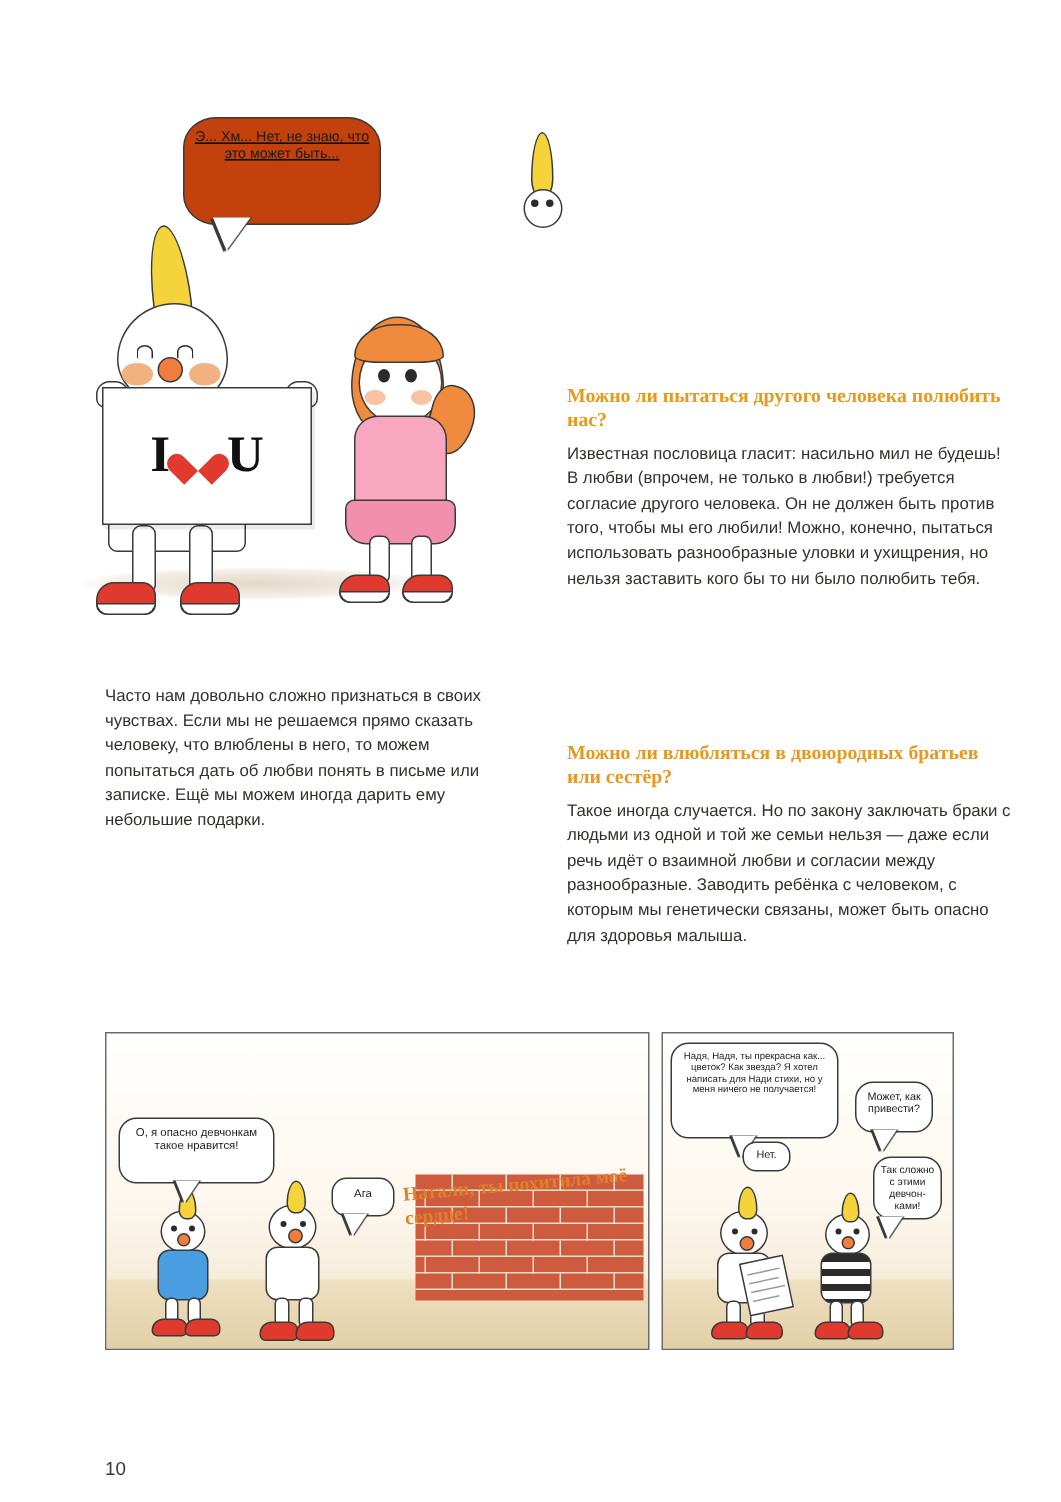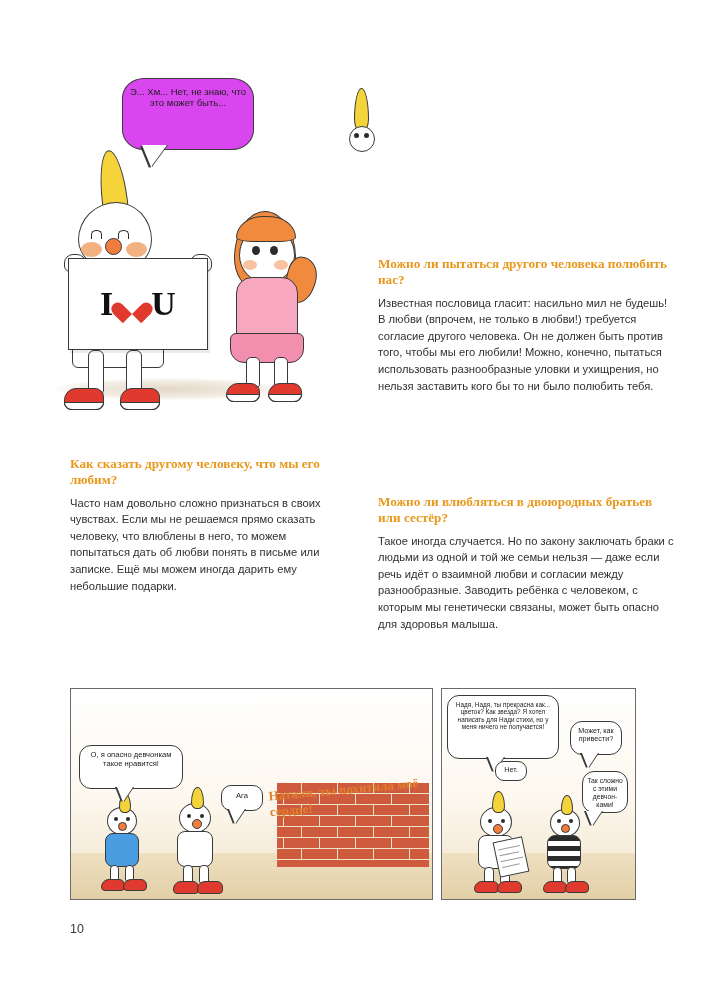--- a/index.html
+++ b/index.html
@@ -29,23 +29,24 @@
   .floor-shadow {
     position: absolute;
     left: 55px; top: 378px;
     width: 230px; height: 22px;
     background: radial-gradient(ellipse at center, rgba(226,214,196,0.95) 0%, rgba(235,226,212,0.6) 55%, rgba(255,255,255,0) 72%);
   }
 
   
   .bubble {
     position: absolute;
-    background: #d946ef;
+    background: #c2410c;
     border: 1.6px solid #3a3a3a;
     border-radius: 16px;
+    text-decoration: underline;
   }
   .bubble .btxt {
     font-family: "Liberation Sans", sans-serif;
     color: #1c1c1c;
     line-height: 1.18;
     text-align: center;
     display: block;
   }
   .bubble-main {
     left: 122px; top: 78px;
@@ -374,21 +375,21 @@
 
   
   .paper {
     position: absolute; background: #fff; border: 1.2px solid #3a3a3a;
     transform: rotate(-12deg);
   }
   .paper .ln { position: absolute; left: 3px; height: 1px; background: #9a9a9a; }
 
   
   .page-no {
-    position: absolute; left: 70px; top: 922px;
+    position: absolute; left: 70px; top: 972px;
     font-family: "Liberation Sans", sans-serif;
     font-size: 12.5px; color: #3a3a3a;
   }
 </style>
 </head>
 <body>
 
 <div class="page">
 
   <div class="top-illus">
@@ -464,21 +465,20 @@
     <h2 class="q">Можно ли пытаться другого человека полюбить нас?</h2>
     <p class="body">Известная пословица гласит: насильно мил не будешь! В любви (впрочем, не только в любви!) требуется согласие другого человека. Он не должен быть против того, чтобы мы его любили! Можно, конечно, пытаться использовать разнообразные уловки и ухищрения, но нельзя заставить кого бы то ни было полюбить тебя.</p>
   </div>
 
   <div class="col-right sec2">
     <h2 class="q">Можно ли влюбляться в двоюродных братьев или сестёр?</h2>
     <p class="body">Такое иногда случается. Но по закону заключать браки с людьми из одной и той же семьи нельзя — даже если речь идёт о взаимной любви и согласии между разнообразные. Заводить ребёнка с человеком, с которым мы генетически связаны, может быть опасно для здоровья малыша.</p>
   </div>
 
   <div class="col-left sec3">
-    <h2 class="q">Как сказать другому человеку, что мы его любим?</h2>
     <p class="body">Часто нам довольно сложно признаться в своих чувствах. Если мы не решаемся прямо сказать человеку, что влюблены в него, то можем попытаться дать об любви понять в письме или записке. Ещё мы можем иногда дарить ему небольшие подарки.</p>
   </div>
 
   <div class="comic">
 
     <div class="panel p1">
       <div class="ground"></div>
 
       <div class="wall">
         <div class="brickrow" style="top:0"></div>

